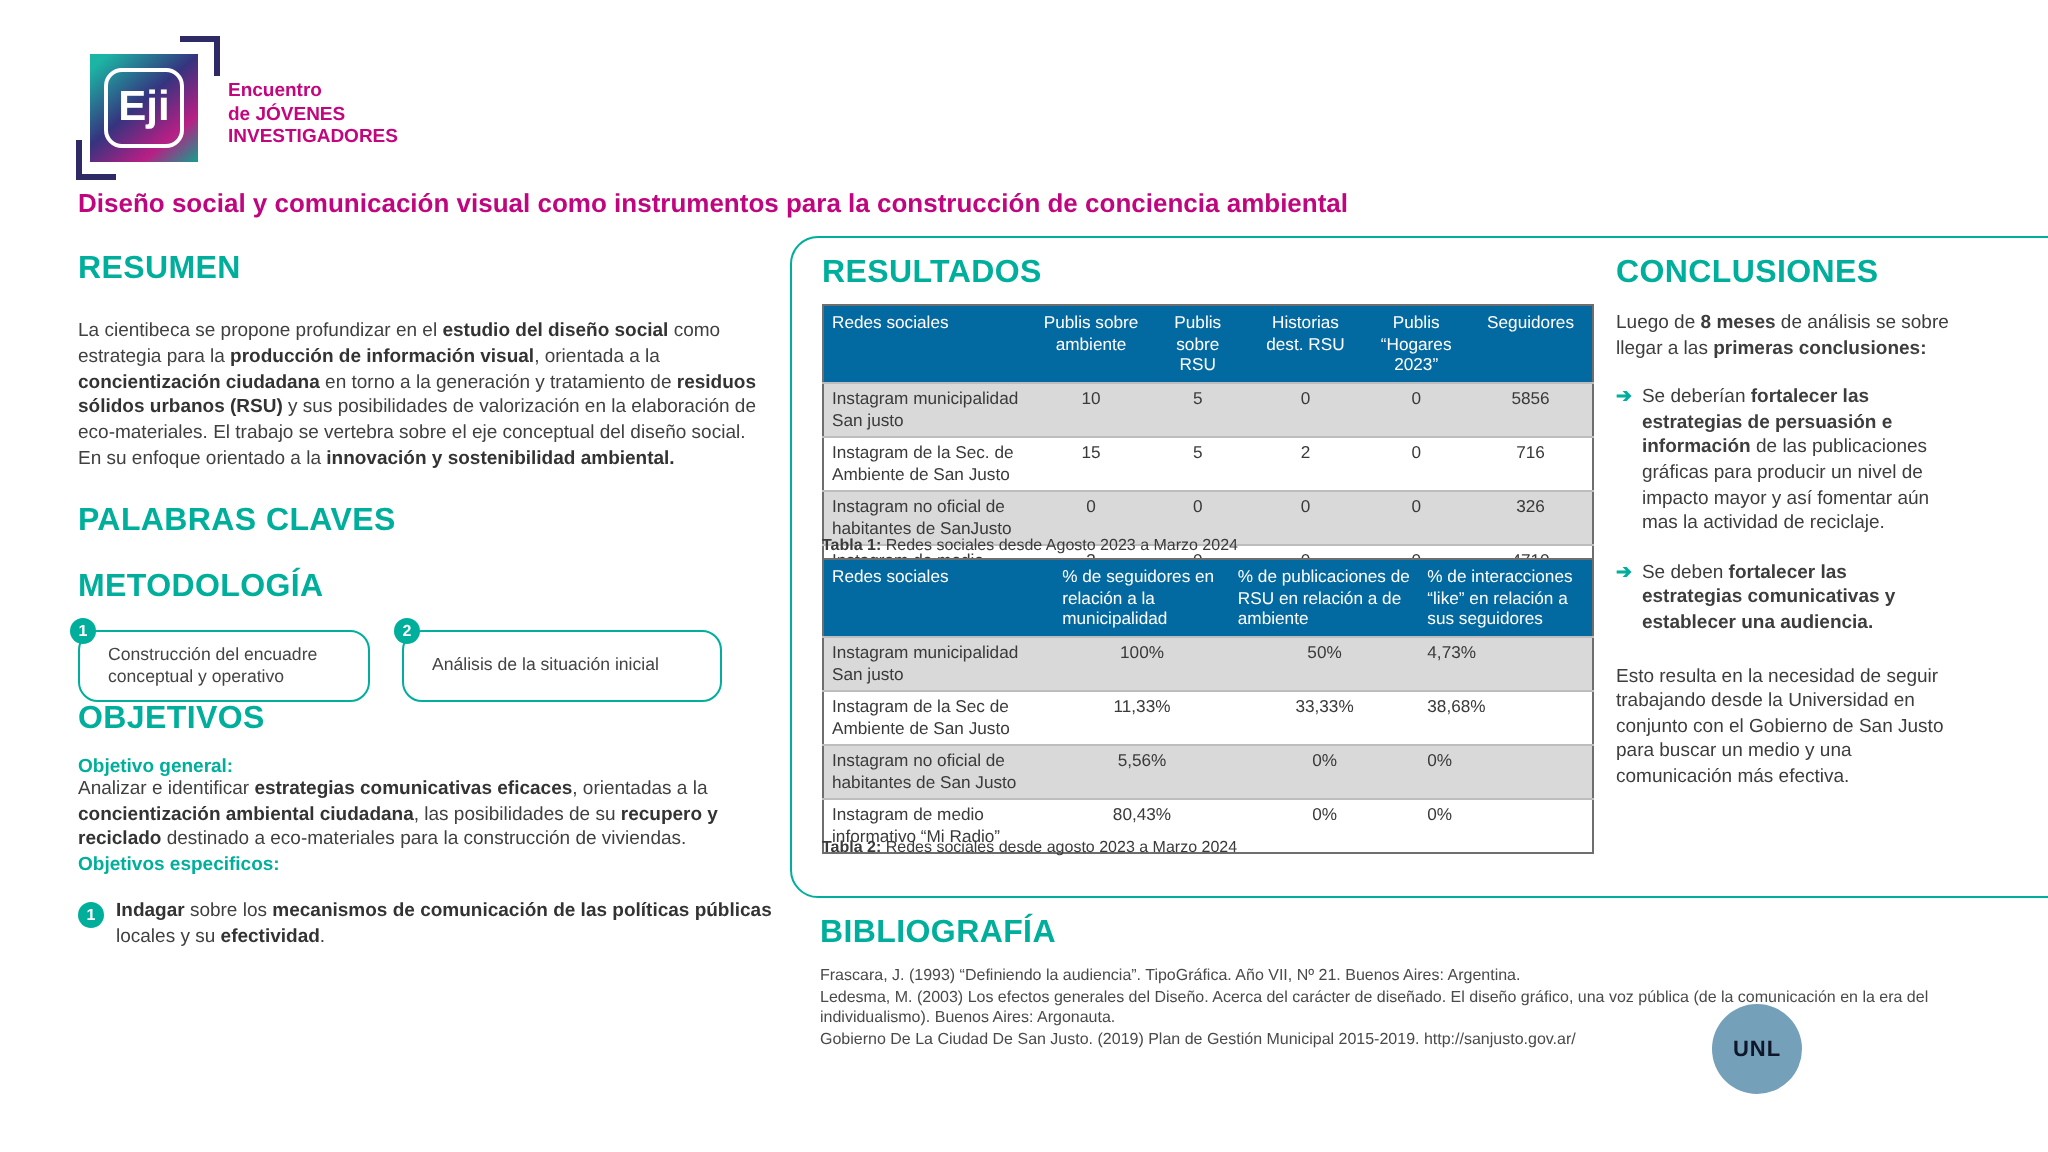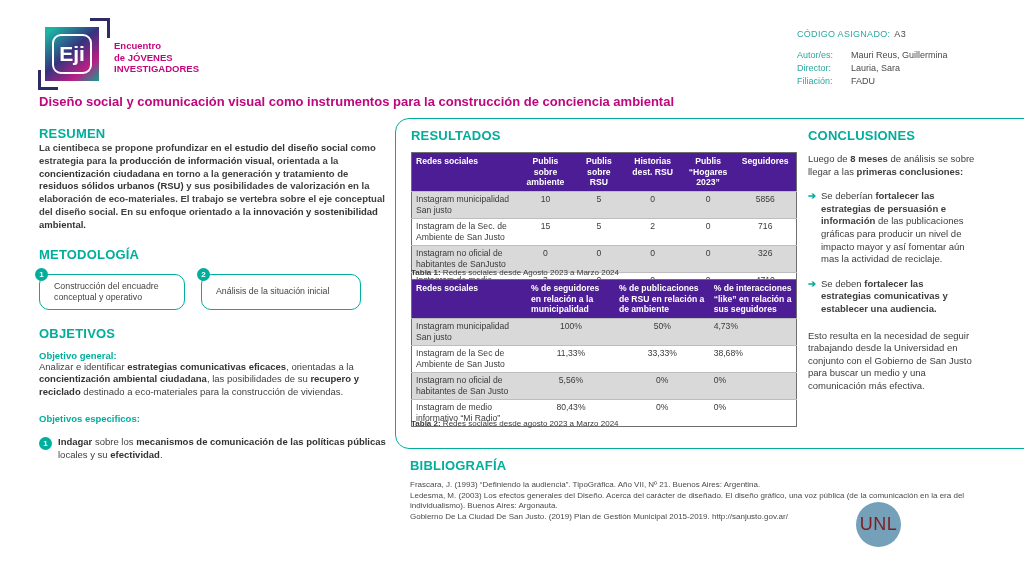--- a/index.html
+++ b/index.html
@@ -23,56 +23,56 @@
   .event-name { position:absolute; left:114px; top:40px; color:#c4067e;
     font-weight:bold; font-size:9.5px; line-height:11.5px; }
   .meta { position:absolute; left:797px; top:28px; width:210px; font-size:9px; line-height:12px; }
   .meta .code-row { margin-bottom:9px; letter-spacing:.3px; }
   .meta .lbl { color:#2aa8a0; }
   .meta .val { color:#4a4a4a; margin-left:4px; }
   .meta-grid { display:grid; grid-template-columns:42px auto; column-gap:8px; row-gap:1px; }
   .page-title { position:absolute; left:39px; top:94px; width:720px;
     color:#c0067f; font-weight:bold; font-size:13px; }
   
-  .h1 { color:#00ae9c; font-weight:bold; font-size:13px; letter-spacing:.2px; }
+  .h1 { color:#00ae9c; font-weight:bold; font-size:16px; letter-spacing:.2px; }
   .h2 { color:#00ae9c; font-weight:bold; font-size:9.5px; }
   .body-txt { font-size:9.5px; line-height:12.8px; color:#404040; }
   .body-txt b { color:#333; }
   
   .left-col { position:absolute; left:39px; top:126px; width:347px; }
-  .resumen-p { margin-top:1px;font-weight:bold; }
+  .resumen-p { margin-top:16px; }
   .palabras-h { margin-top:15px; }
   .keywords { margin-top:8px; font-weight:bold; font-size:9.5px; }
   .metodo-h { margin-top:15px; }
   .metodo-p { margin-top:9px; }
   .steps { display:flex; gap:16px; margin-top:12px; }
   .step-box { position:relative; border:1.5px solid #00ae9c; border-radius:10px;
     padding:6px 10px 6px 14px; font-size:8.8px; line-height:11px; color:#444;
     min-height:32px; display:flex; align-items:center; }
   .step-box.s1 { width:146px; }
   .step-box.s2 { width:160px; }
   .num-circle { width:13px; height:13px; border-radius:50%; background:#00ae9c;
     color:#fff; font-size:8px; font-weight:bold; line-height:13px; text-align:center;
     flex:0 0 auto; }
   .step-box .num-circle { position:absolute; left:-5px; top:-7px; }
-  .objetivos-h { margin-top:16px; }
+  .objetivos-h { }
   .obj-general-l { margin-top:9px; }
-  .obj-espec-l { margin-top:14px; }
+  .obj-espec-l { }
   .obj-item { display:flex; gap:6px; margin-top:12px; }
   .obj-item .num-circle { margin-top:1px; }
   
   .panel { position:absolute; left:395px; top:118px; width:672px; height:331px;
     border:1.5px solid #00ae9c; border-radius:14px; }
   .panel-inner { position:relative; width:100%; height:100%; }
   .resultados-h { position:absolute; left:15px; top:9px; }
   .tbl { border-collapse:collapse; position:absolute; left:15px; width:386px;
     font-size:8.6px; line-height:10.5px; border:1px solid #6e6e6e; }
   .tbl1 { top:33px; }
   .tbl2 { top:160px; }
-  .tbl th { background:#4c1d95; color:#fff; font-weight:bold; text-align:left;
+  .tbl th { background:#0369a1; color:#fff; font-weight:normal; text-align:left;
     vertical-align:top; padding:3px 4px; }
   .tbl td { padding:2.5px 4px; vertical-align:top; border-top:1px solid #bdbdbd; color:#3a3a3a; }
   .tbl tbody tr:nth-child(odd) td { background:#d9d9d9; }
   .tbl1 th:nth-child(n+2), .tbl1 td:nth-child(n+2) { text-align:center; }
   .tbl1 th:nth-child(1){width:106px;} .tbl1 th:nth-child(2){width:57px;}
   .tbl1 th:nth-child(3){width:50px;} .tbl1 th:nth-child(4){width:58px;}
   .tbl1 th:nth-child(5){width:53px;} .tbl1 th:nth-child(6){width:62px;text-align:center;}
   .tbl2 th:nth-child(1){width:116px;} .tbl2 th:nth-child(2){width:88px;}
   .tbl2 th:nth-child(3){width:95px;} .tbl2 th:nth-child(4){width:87px;}
   .tbl2 td:nth-child(2), .tbl2 td:nth-child(3) { text-align:center; }
@@ -81,21 +81,21 @@
   .conclusiones { position:absolute; left:412px; top:9px; width:168px; }
   .conc-p { margin-top:10px; font-size:9.5px; line-height:12.6px; }
   .conc-bullet { display:flex; gap:5px; margin-top:12px; font-size:9.5px; line-height:12.6px; }
   .arrow { color:#00ae9c; font-weight:bold; flex:0 0 auto; }
   .conc-closing { margin-top:14px; }
   
   .biblio { position:absolute; left:410px; top:458px; width:580px; }
   .biblio .refs { margin-top:7px; font-size:8px; line-height:10.6px; color:#4a4a4a; }
   
   .unl-logo { position:absolute; left:856px; top:502px; width:45px; height:45px;
-    border-radius:50%; background:#74a0ba; color:#7f1d1d; font-weight:normal; font-size:18px;
+    border-radius:50%; background:#74a0ba; color:#0f172a; font-weight:bold; font-size:11px;
     display:flex; align-items:center; justify-content:center; letter-spacing:.5px; }
   .ful-logo { position:absolute; left:913px; top:505px; display:flex; align-items:center; gap:3px; }
   .ful-tri { width:0; height:0; border-top:9px solid transparent; border-bottom:9px solid transparent;
     border-right:12px solid #cf1f2e; }
   .ful-mark { color:#cf1f2e; font-weight:bold; font-size:23px; letter-spacing:-1px;
     font-family:"DejaVu Sans", sans-serif; transform:scaleY(1.15); }
   .ful-text { font-size:5.5px; line-height:6.5px; color:#8a8a8a; }
   .ful-text .mid { color:#cf1f2e; }
 </style>
 </head>
@@ -109,40 +109,28 @@
     <div class="eji-square">
       <div class="eji-inner">Eji</div>
     </div>
   </div>
   <div class="event-name">
     <div>Encuentro</div>
     <div>de JÓVENES</div>
     <div>INVESTIGADORES</div>
   </div>
 
-  <div class="meta">
-    <div class="code-row">
-      <span class="lbl">CÓDIGO ASIGNADO:</span><span class="val">A3</span>
-    </div>
-    <div class="meta-grid">
-      <span class="lbl">Autor/es:</span>
-      <span class="val">Mauri Reus, Guillermina</span>
-      <span class="lbl">Director:</span>
-      <span class="val">Lauria, Sara</span>
-      <span class="lbl">Filiación:</span>
-      <span class="val">FADU</span>
-    </div>
-  </div>
 
   <div class="page-title">Diseño social y comunicación visual como instrumentos para la construcción de conciencia ambiental</div>
 
   <div class="left-col">
     <div class="h1">RESUMEN</div>
     <div class="body-txt resumen-p"><span>La cientibeca se propone profundizar en el </span><b>estudio del diseño social</b><span> como estrategia para la </span><b>producción de información visual</b><span>, orientada a la </span><b>concientización ciudadana</b><span> en torno a la generación y tratamiento de </span><b>residuos sólidos urbanos (RSU)</b><span> y sus posibilidades de valorización en la elaboración de eco-materiales. El trabajo se vertebra sobre el eje conceptual del diseño social. En su enfoque orientado a la </span><b>innovación y sostenibilidad ambiental.</b></div>
 
+    <div class="h1 palabras-h">PALABRAS CLAVES</div>
 
     <div class="h1 metodo-h">METODOLOGÍA</div>
     <div class="steps">
       <div class="step-box s1">
         <span class="num-circle">1</span>
         <span>Construcción del encuadre conceptual y operativo</span>
       </div>
       <div class="step-box s2">
         <span class="num-circle">2</span>
         <span>Análisis de la situación inicial</span>

